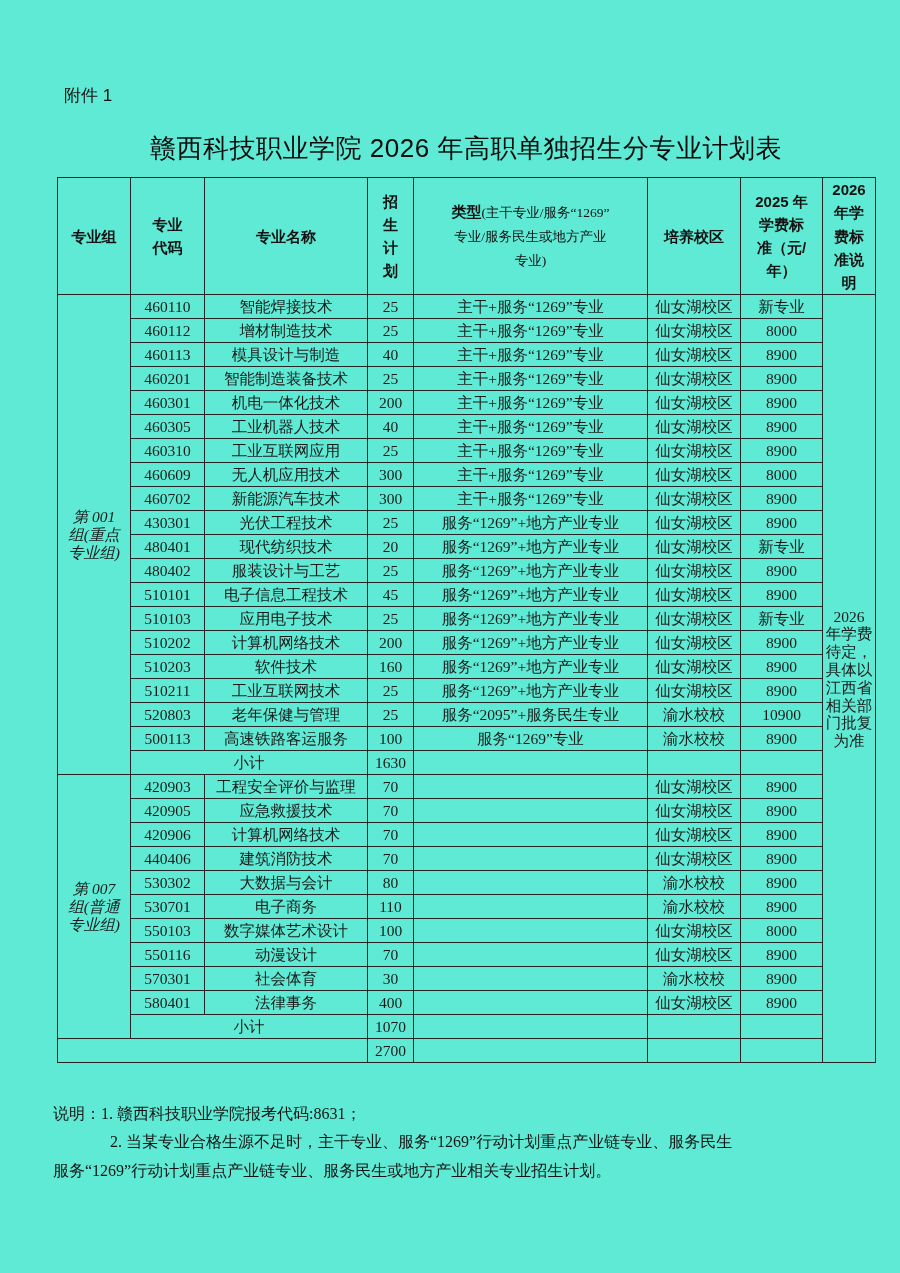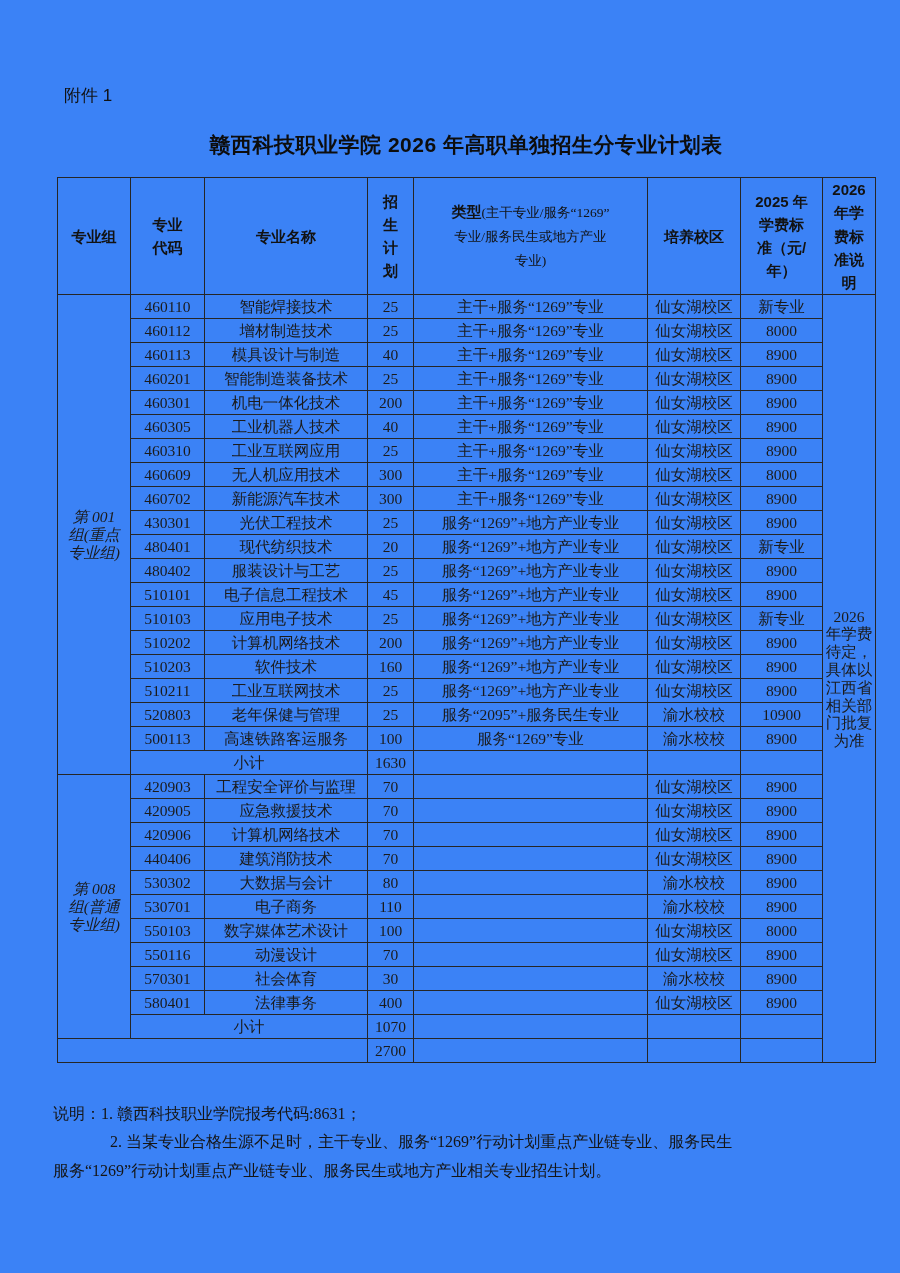--- a/index.html
+++ b/index.html
@@ -1,33 +1,33 @@
 <!DOCTYPE html>
 <html><head>
 <meta charset="utf-8">
 <style>
   html,body{margin:0;padding:0;background:#ffffff;}
   .page{
     position:relative;
     width:900px;height:1273px;
-    background:#3b82f6;
+    background:#5eead4;
     color:#1b1b1b;
     font-family:"Liberation Serif","DejaVu Serif",serif;
     overflow:hidden;
   }
   .attachment{
     position:absolute;left:64px;top:84px;
     font-family:"Liberation Sans","DejaVu Sans",sans-serif;
     font-size:17px;color:#111;
   }
   .doc-title{
     position:absolute;left:57px;top:131px;width:818px;
     text-align:center;
     font-family:"Liberation Sans","DejaVu Sans",sans-serif;
-    font-weight:700;font-size:21px;color:#0d0d0d;
+    font-weight:400;font-size:26px;color:#0d0d0d;
     letter-spacing:0.5px;
   }
   table.plan{
     position:absolute;left:57px;top:177px;
     border-collapse:collapse;table-layout:fixed;
     width:818px;
   }
   table.plan th, table.plan td{
     border:1px solid #262626;
     padding:0 2px;
@@ -278,21 +278,21 @@
           <td>8900</td>
         </tr>
         <tr>
           <td class="subtotal-cell" colspan="2">小计</td>
           <td class="subtotal-cell">1630</td>
           <td class="type-cell"></td>
           <td></td>
           <td></td>
         </tr>
         <tr>
-          <td class="group-cell" rowspan="11">第 008
+          <td class="group-cell" rowspan="11">第 007
 组(普通
 专业组)</td>
           <td>420903</td>
           <td>工程安全评价与监理</td>
           <td>70</td>
           <td class="type-cell"></td>
           <td>仙女湖校区</td>
           <td>8900</td>
         </tr>
         <tr>

